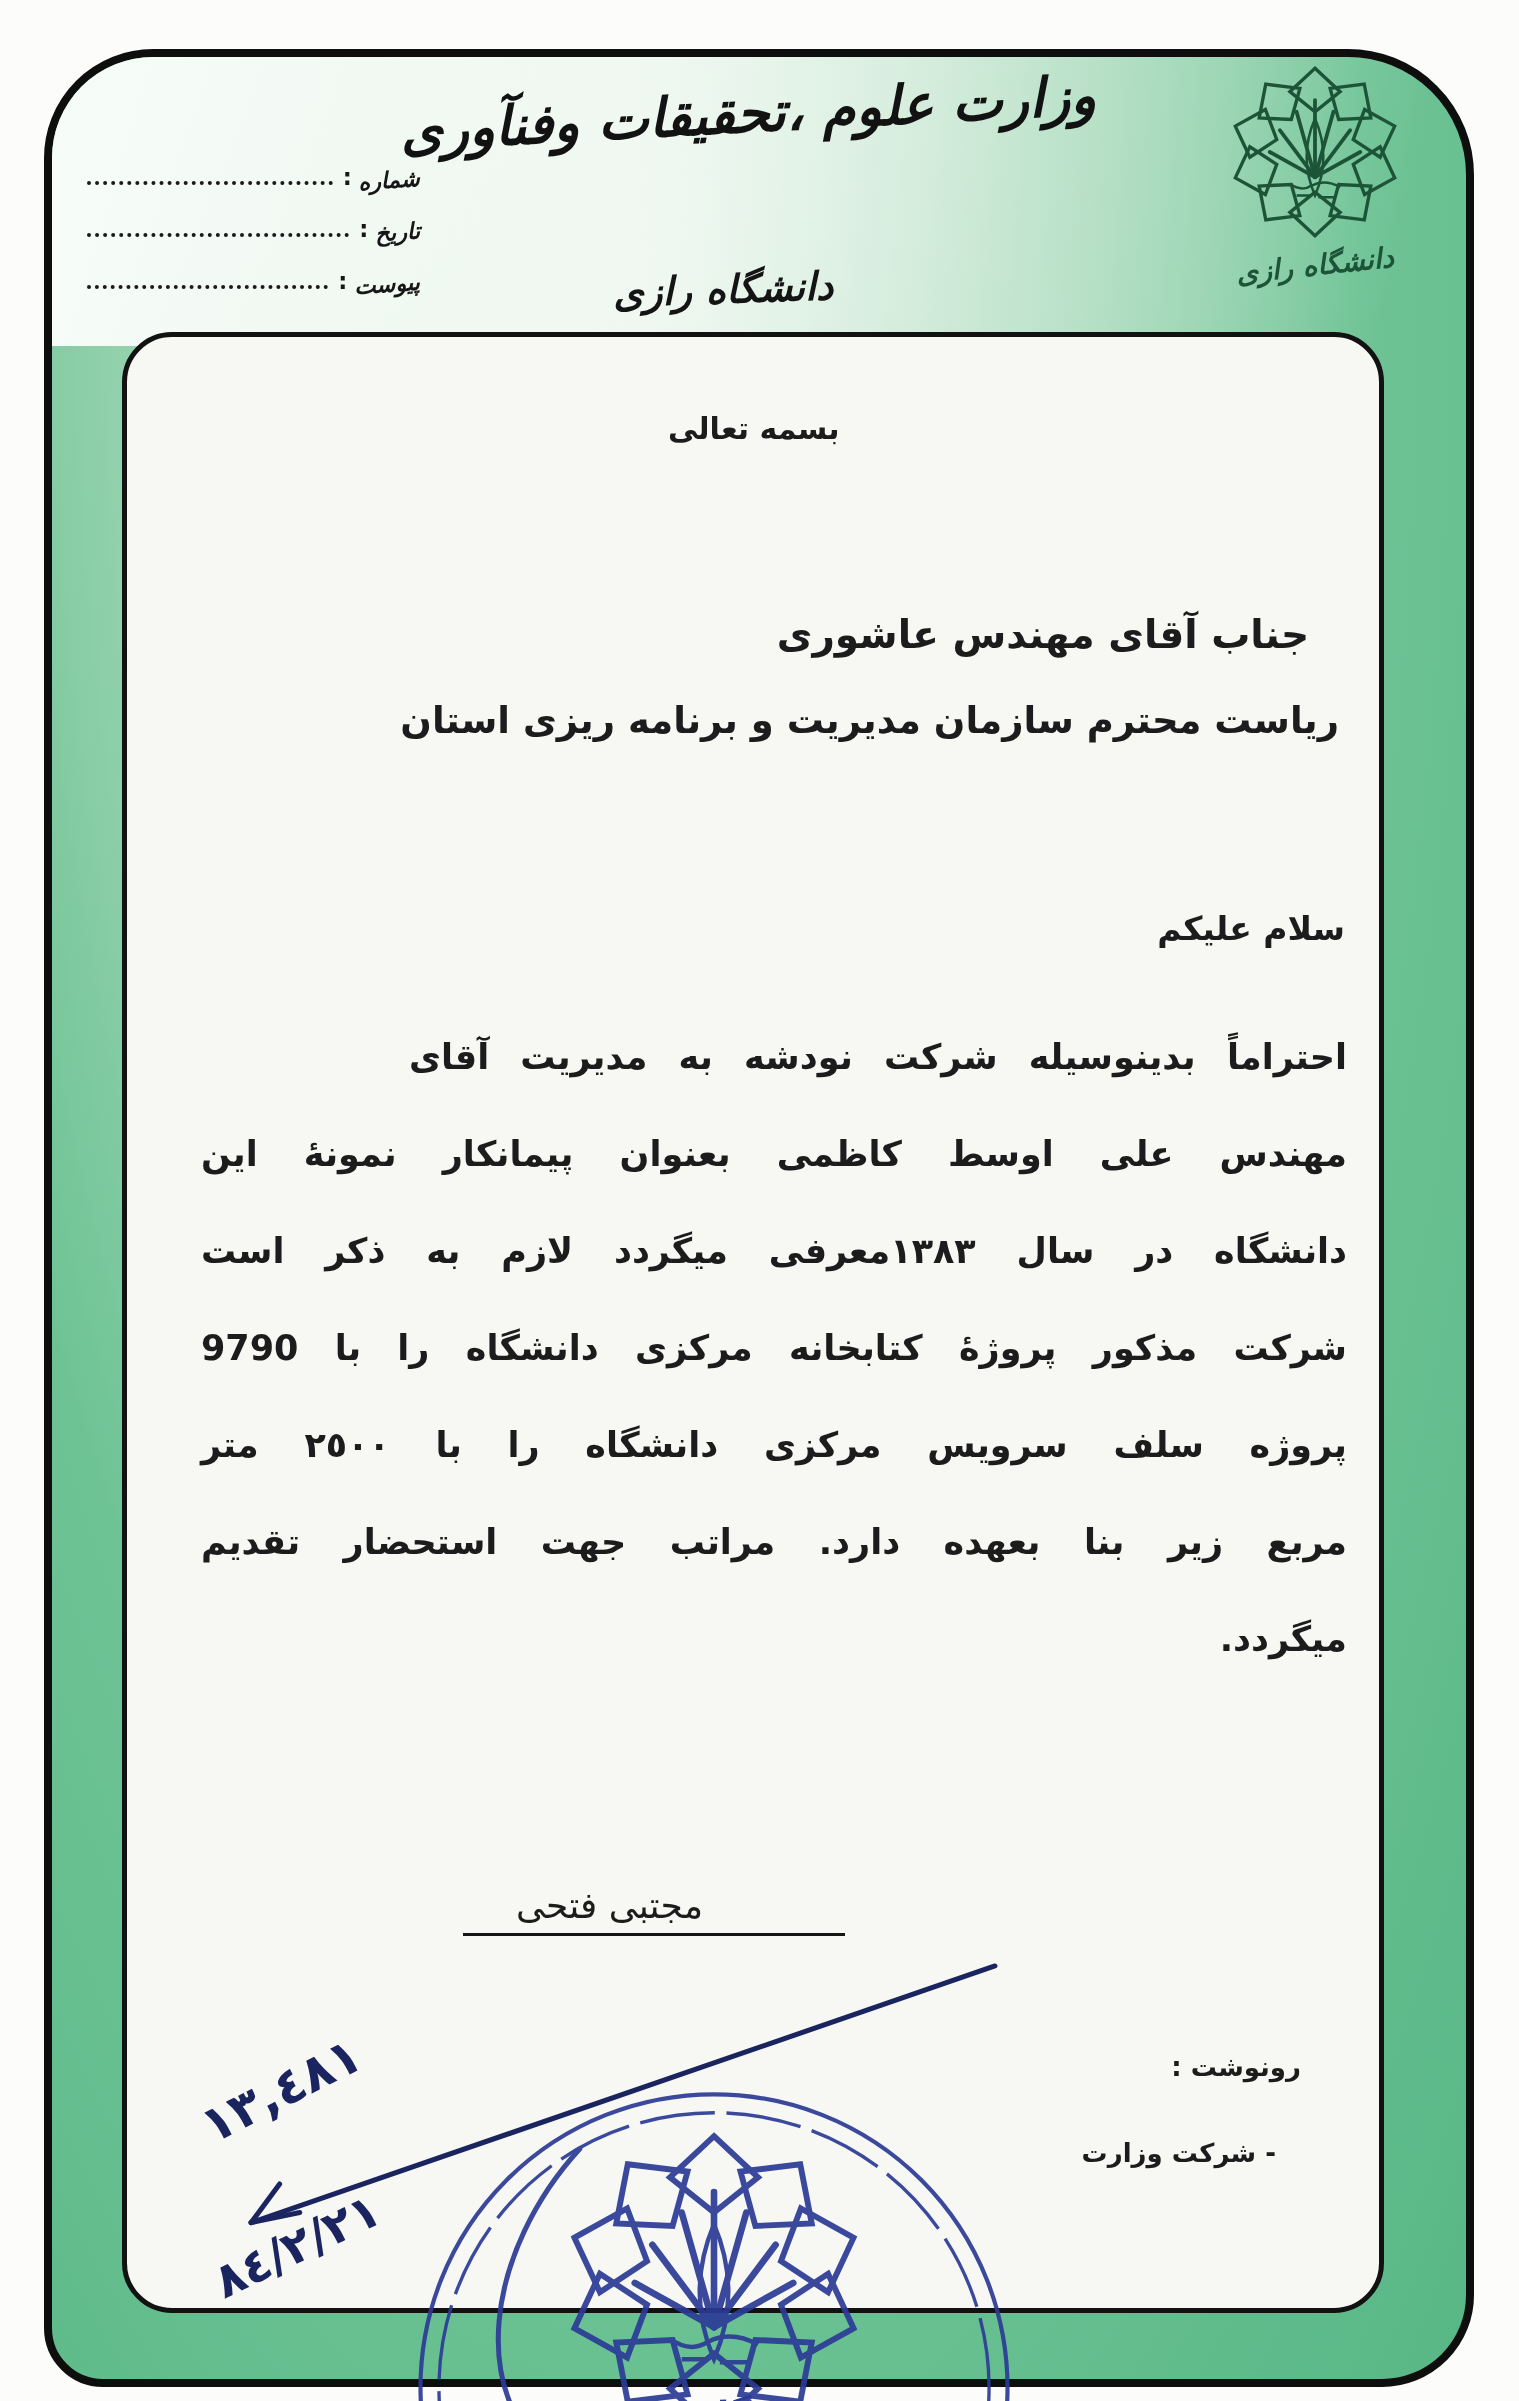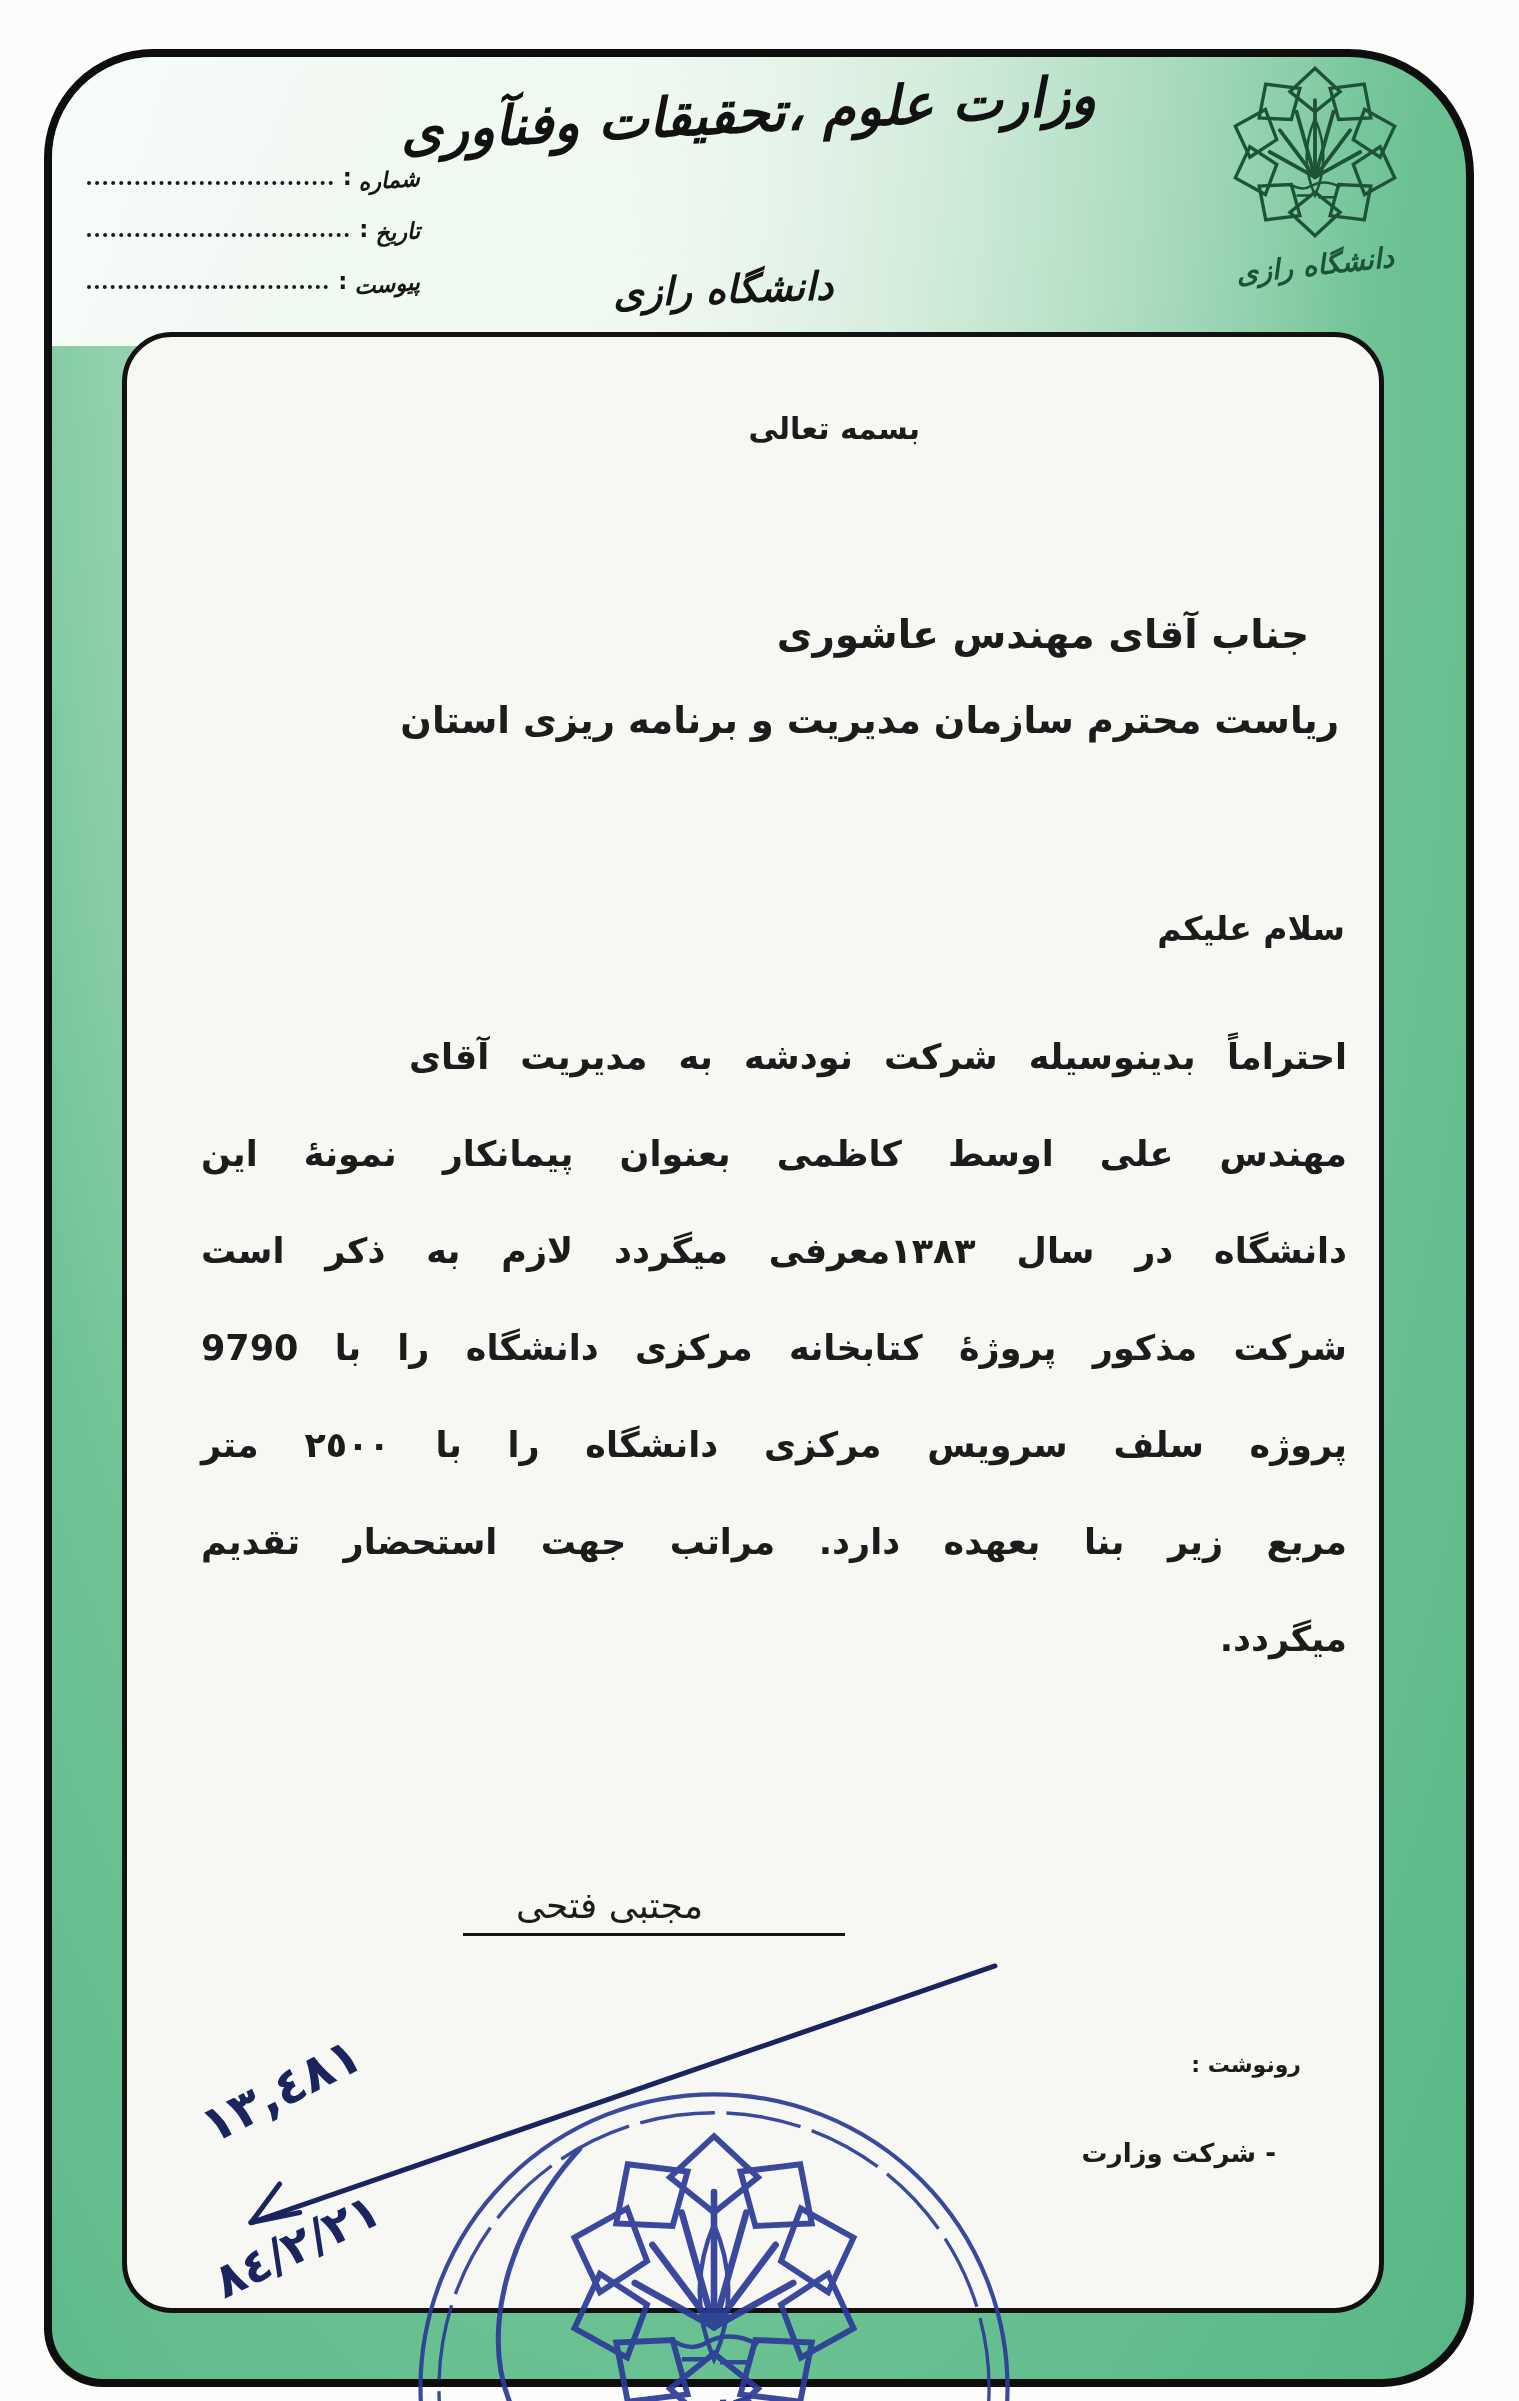--- a/index.html
+++ b/index.html
@@ -43,37 +43,37 @@
     position:absolute;left:0;top:185px;width:252px;text-align:center;direction:rtl;
     font-size:28px;font-weight:700;font-style:italic;color:var(--logo_green);transform:rotate(-6deg);
   }
   
   .letter{
     position:absolute;left:70px;top:275px;width:1252px;height:1971px;
     background:var(--paper);
     border:5.9px solid #121212;border-radius:50px;
     direction:rtl;color:var(--text_black);
   }
-  .besmellah{position:absolute;top:74px;left:541px;width:252px;text-align:right;font-size:30px;font-weight:600;}
+  .besmellah{position:absolute;top:74px;left:541px;width:252px;text-align:left;font-size:30px;font-weight:600;}
   .addr1{position:absolute;top:275px;right:70px;font-size:39px;font-weight:700;white-space:nowrap;}
   .addr2{position:absolute;top:362px;right:40px;font-size:37px;font-weight:700;white-space:nowrap;}
   .salam{position:absolute;top:572px;right:34px;font-size:33px;font-weight:600;}
   .bodytext{position:absolute;top:678px;right:32px;left:74px;}
   .bline{
     font-size:35px;font-weight:700;height:97px;line-height:84px;
     text-align:justify;text-align-last:justify;-moz-text-align-last:justify;
     word-spacing:5px;
   }
   .bline.first{width:938px;}
   .bline.last{text-align-last:right;-moz-text-align-last:right;}
   
   .sig-name{position:absolute;top:1548px;left:340px;width:285px;text-align:center;font-size:36px;font-weight:400;white-space:nowrap;z-index:3;}
   .sig-strike{position:absolute;top:1596px;left:336px;width:382px;height:3.4px;background:#161616;z-index:3;}
   .sig-title{position:absolute;top:1634px;right:516px;font-size:34px;font-weight:700;white-space:nowrap;z-index:3;}
-  .cc-label{position:absolute;top:1715px;right:78px;font-size:22px;font-weight:700;}
+  .cc-label{position:absolute;top:1715px;right:78px;font-size:26px;font-weight:700;}
   .cc-item{position:absolute;top:1801px;right:103px;font-size:26px;font-weight:700;}
   
   .stamp-svg{position:absolute;left:0;top:1342px;z-index:2;overflow:visible;}
   .hw-number{
     position:absolute;left:91px;top:1760px;z-index:4;
     font-size:50px;font-weight:700;color:var(--ink_blue);white-space:nowrap;
     transform:rotate(-27deg);transform-origin:left bottom;direction:ltr;
   }
   .hw-date{
     position:absolute;left:102px;top:1917px;z-index:4;

